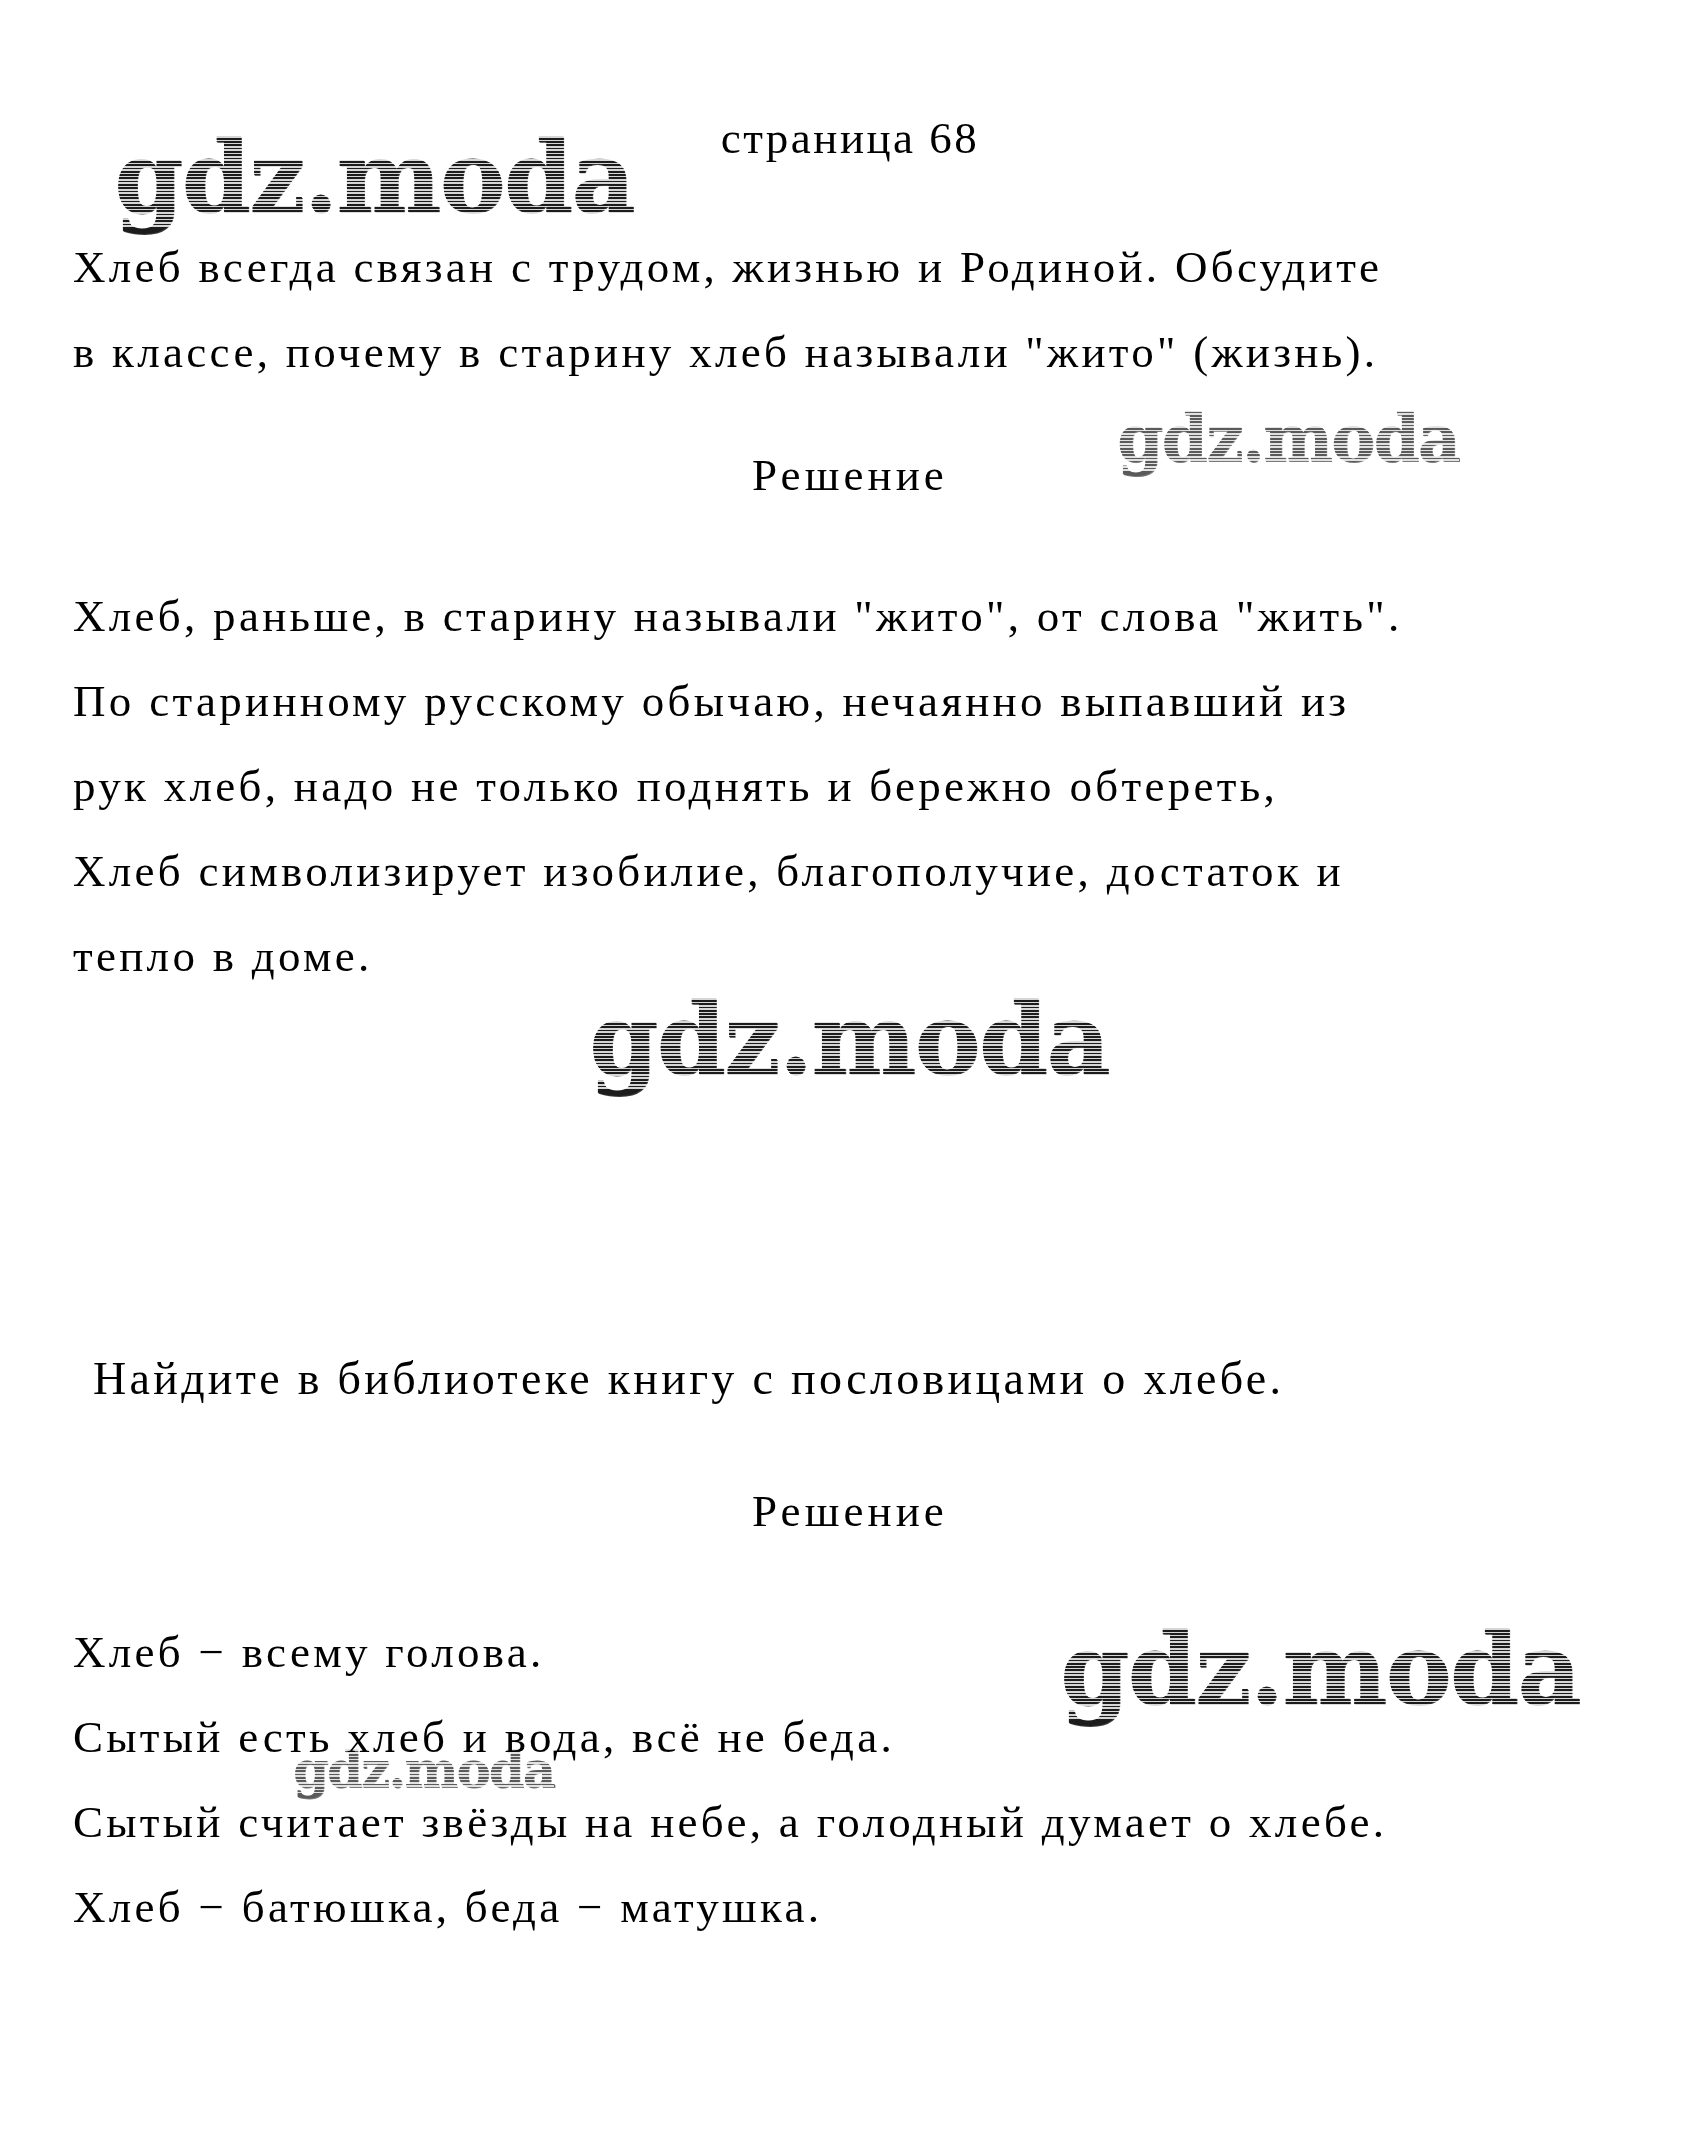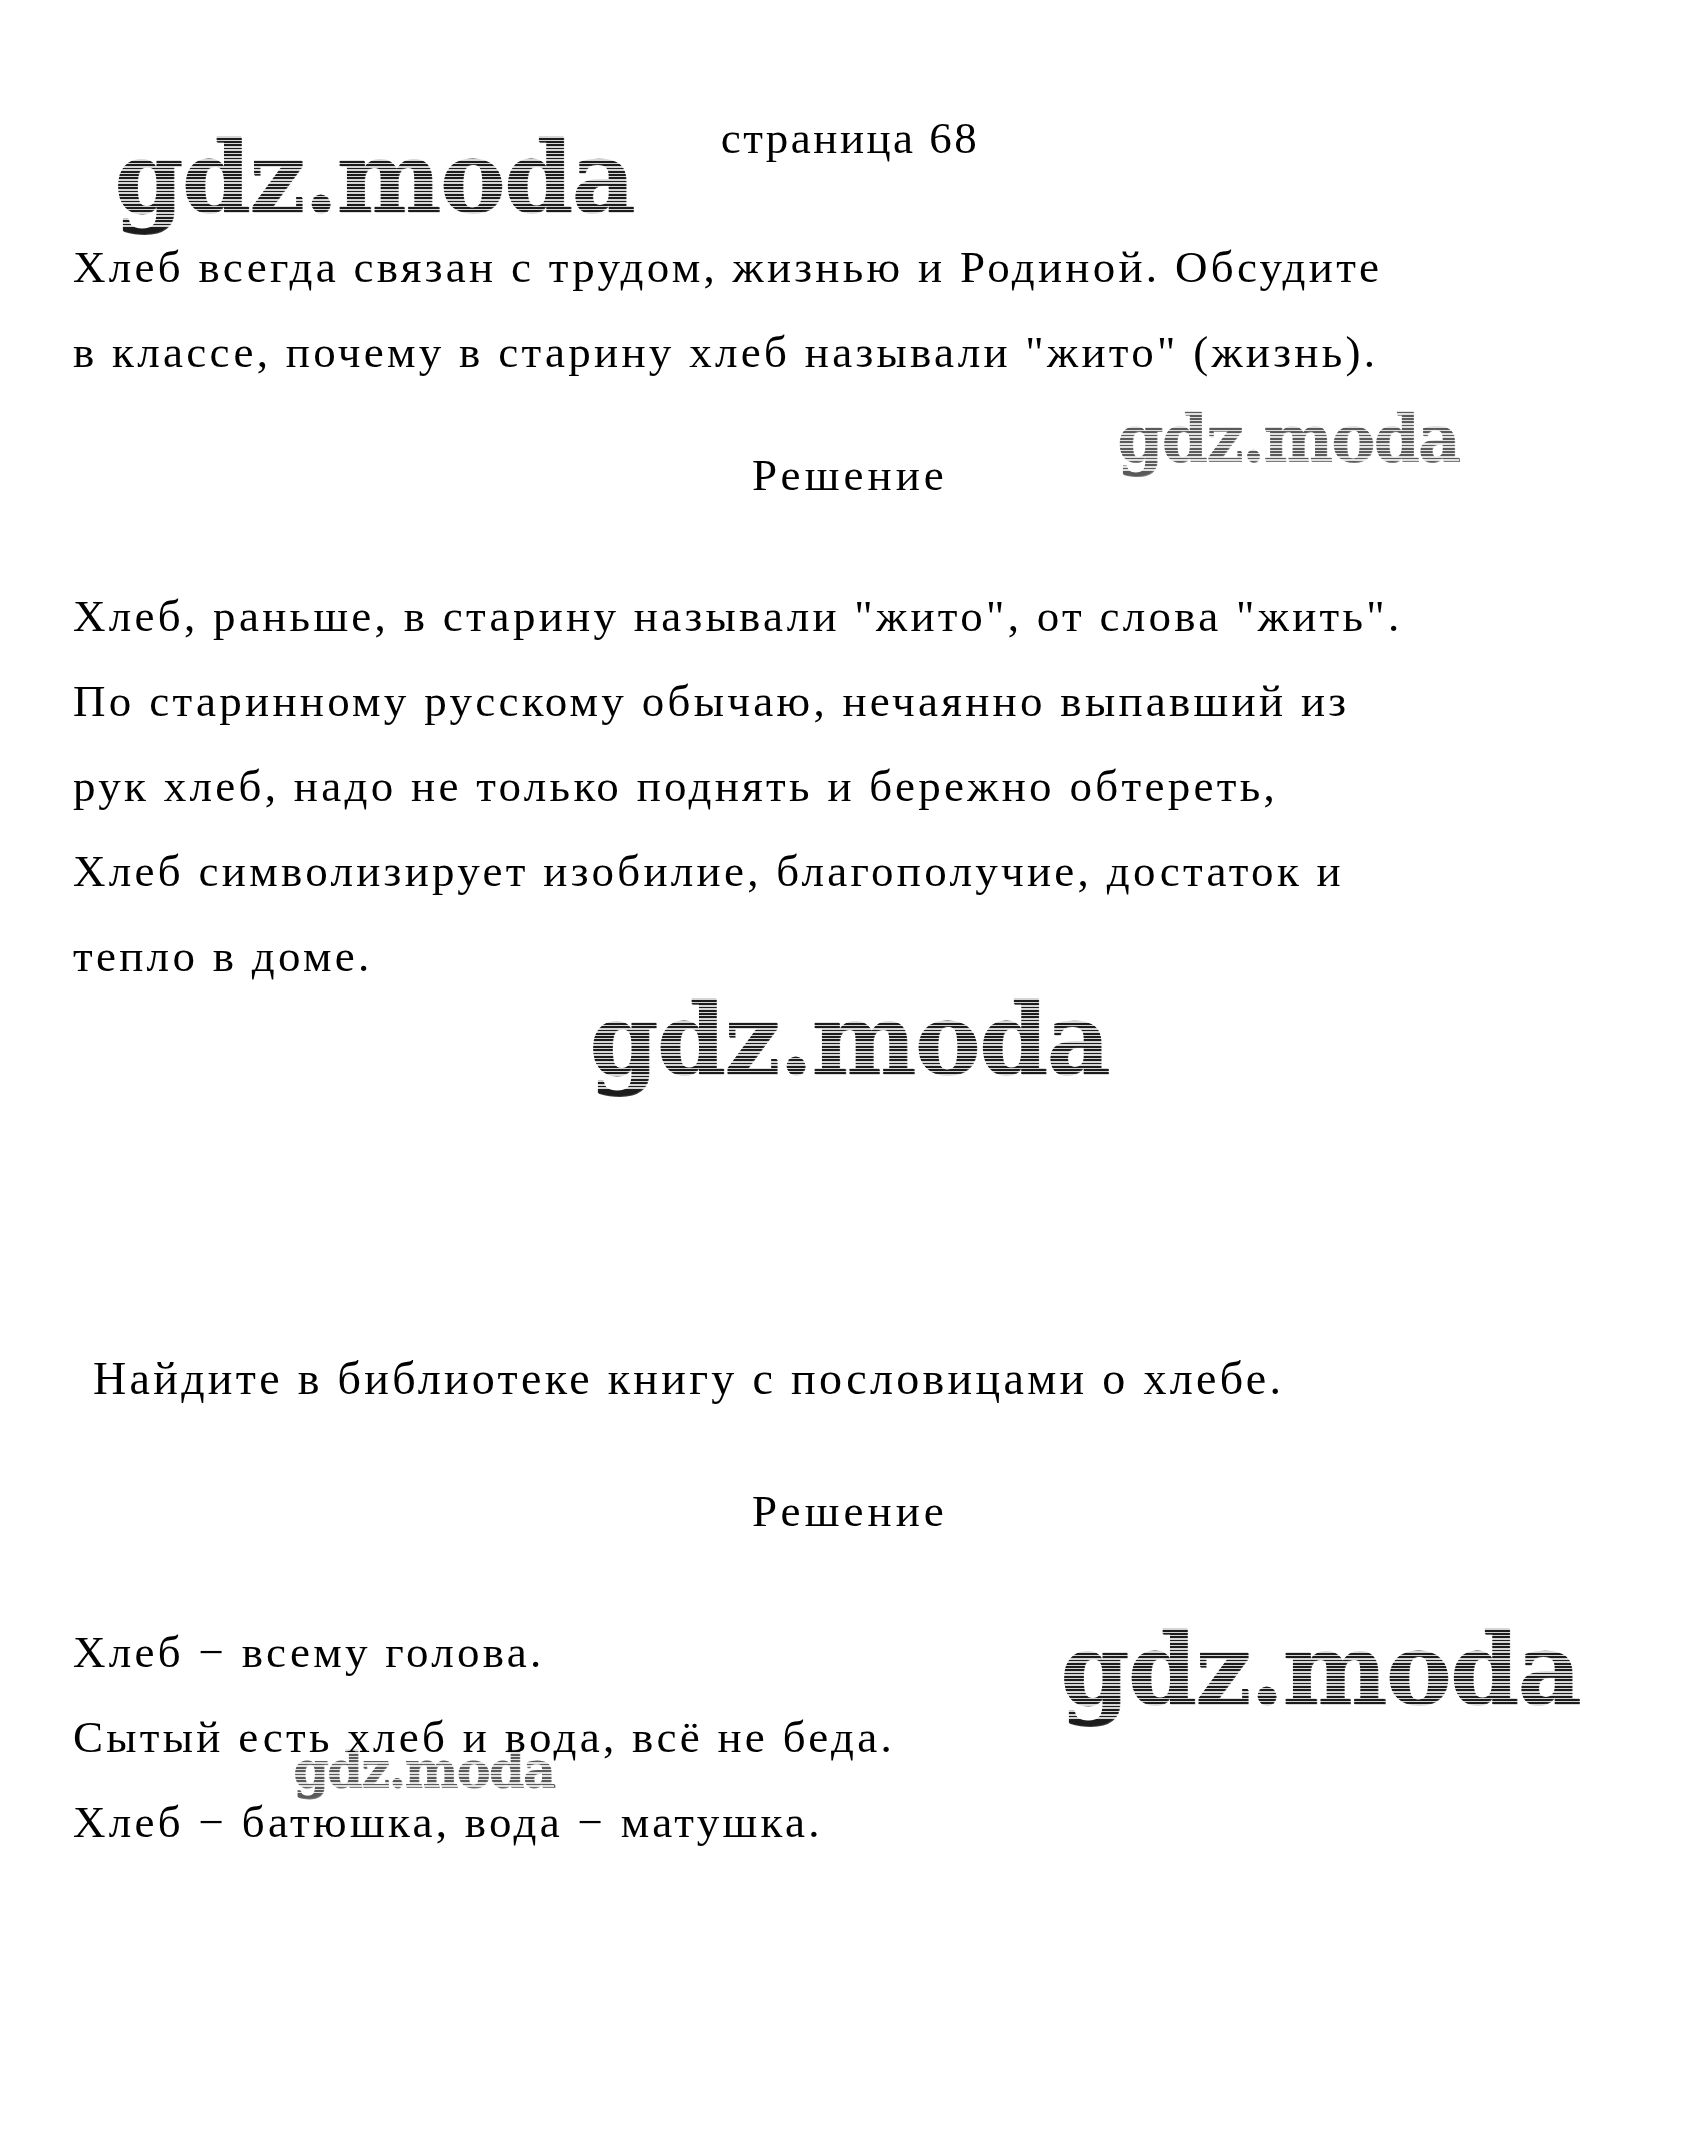--- a/index.html
+++ b/index.html
@@ -115,21 +115,22 @@
 
   <div class="watermark wm-dark wm-3">gdz.moda</div>
 
   <div class="single-line" style="left:73px; top:1351px;">Найдите в библиотеке книгу с пословицами о хлебе.</div>
 
   <div class="centered solution-heading" style="top:1484px;">Решение</div>
 
   <div class="body-text" style="left:73px; top:1610px;">
     <div>Хлеб − всему голова.</div>
     <div>Сытый есть хлеб и вода, всё не беда.</div>
-    <div>Хлеб − батюшка, вода − матушка.</div>
+    <div>Сытый считает звёзды на небе, а голодный думает о хлебе.</div>
+    <div>Хлеб − батюшка, беда − матушка.</div>
   </div>
 
   <div class="watermark wm-dark wm-4">gdz.moda</div>
 
   <div class="watermark wm-light wm-5">gdz.moda</div>
 
 </div>
 
 
 </body></html>

